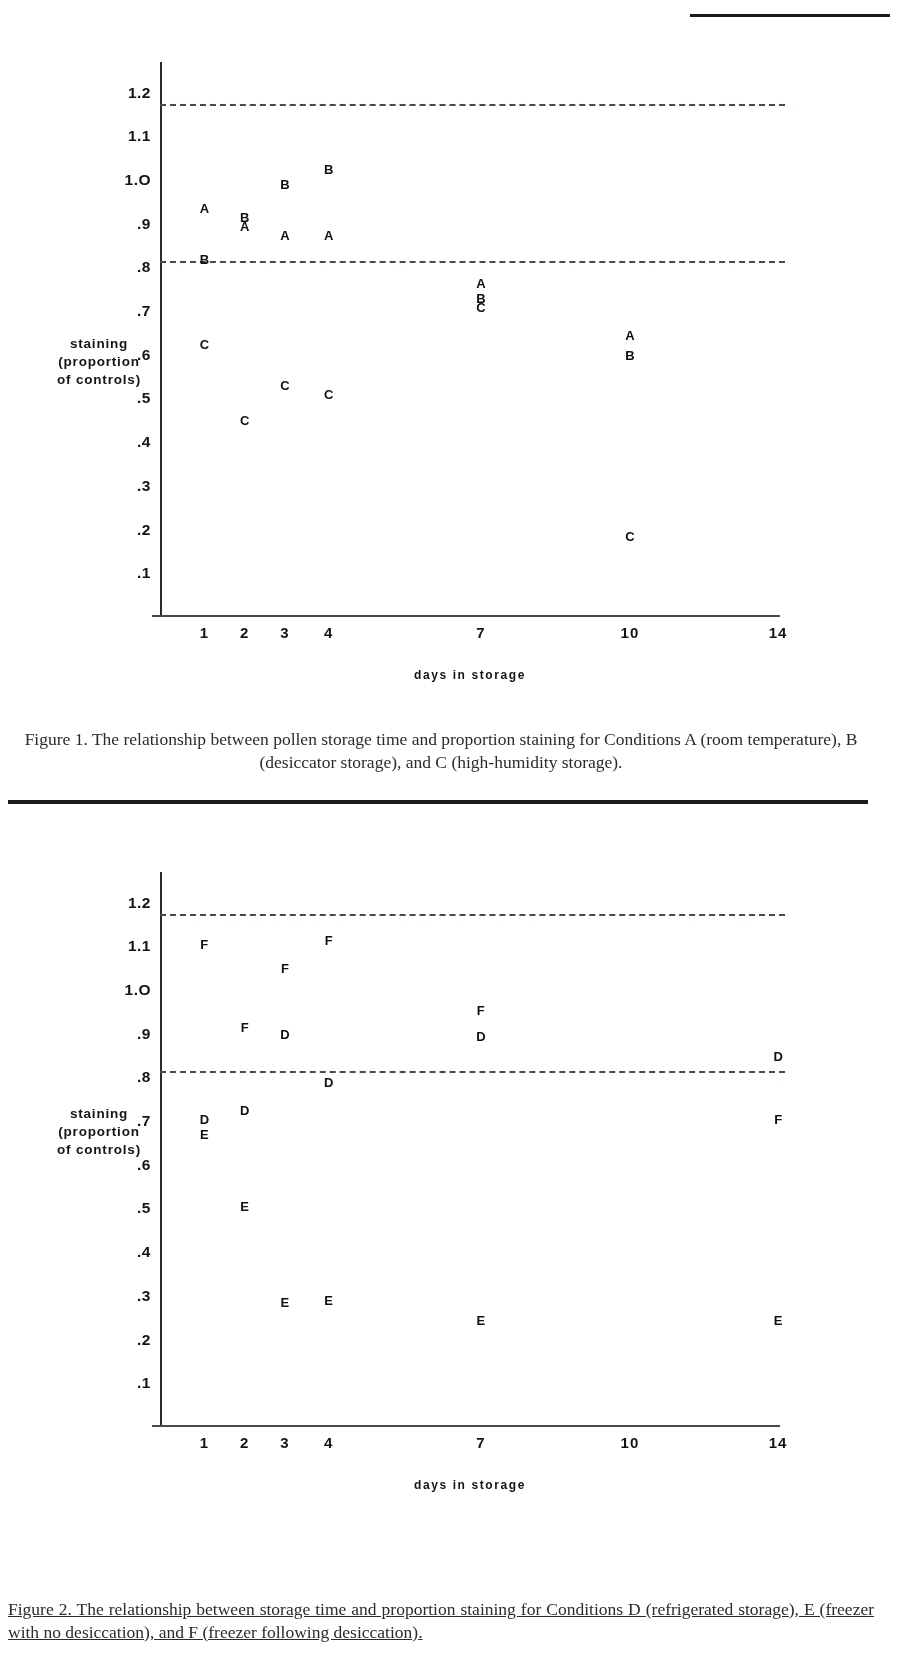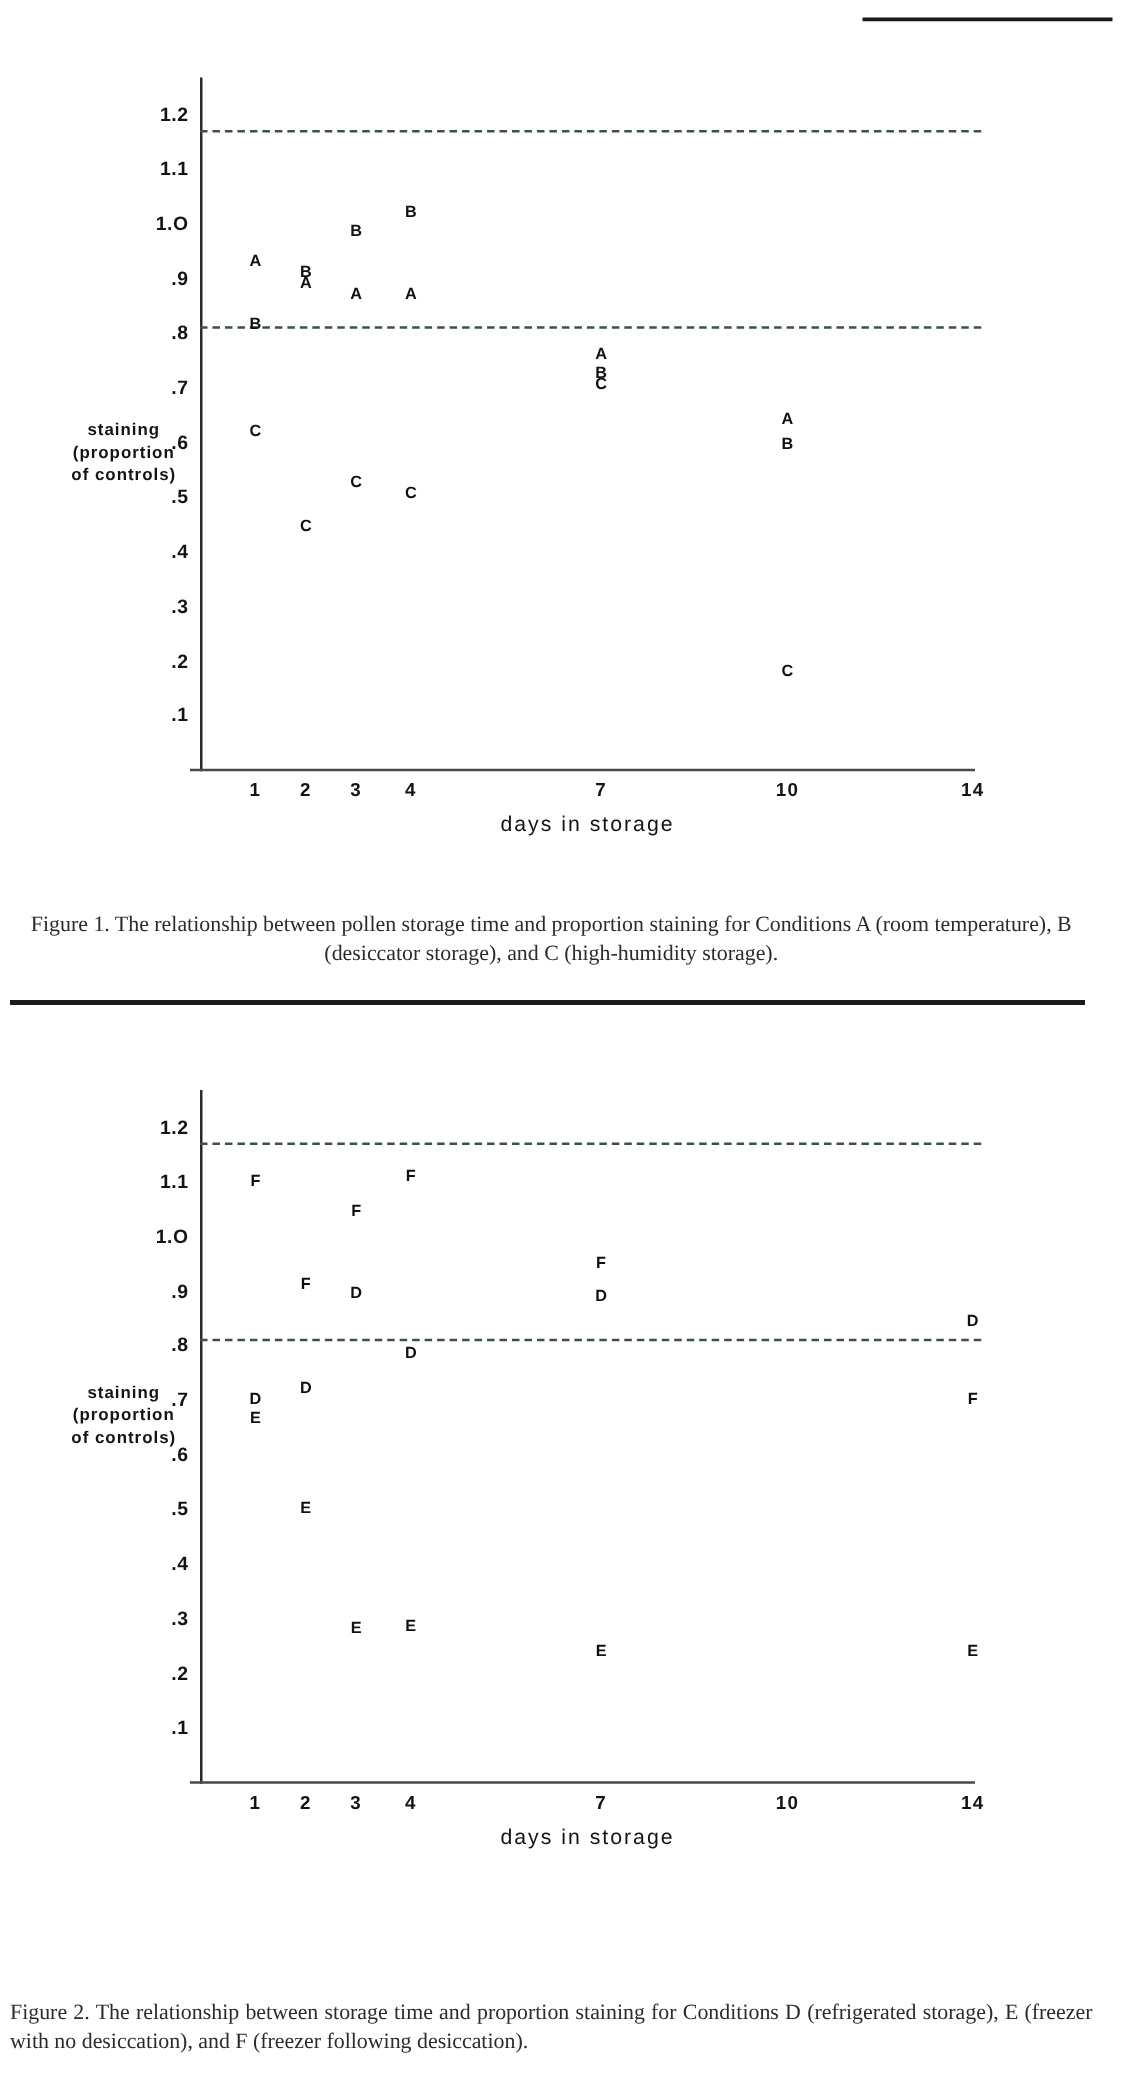--- a/index.html
+++ b/index.html
@@ -66,25 +66,25 @@
     transform:translateX(-50%);
     font-size:15px;
     font-weight:bold;
     letter-spacing:1px;
     color:#141414;
   }
 
   .xlabel {
     position:absolute;
     top:100%;
-    margin-top:33px;
+    margin-top:51px;
     left:50%;
     transform:translateX(-50%);
-    font-size:17px;
-    font-weight:normal;
+    font-size:12px;
+    font-weight:bold;
     letter-spacing:1.6px;
     color:#141414;
     white-space:nowrap;
   }
 
   .ylabel {
     position:absolute;
     left:38px;
     width:122px;
     text-align:center;
@@ -110,21 +110,21 @@
   
   .caption {
     position:absolute;
     left:8px; width:866px;
     font-family:"Liberation Serif", serif;
     font-size:17.5px;
     line-height:1.30;
     color:#2b2b2b;
   }
   #caption-1 { top:728px;text-align:center; }
-  #caption-2 { top:1598px; text-align:justify; }
+  #caption-2 { top:1598px; text-align:justify;text-decoration:underline; }
 
   .sep-rule {
     position:absolute; left:8px; width:860px; height:4px;
     background:#1c1c1c;
   }
   #divider-1 { top:800px; }
 </style>
 </head>
 <body>
 

